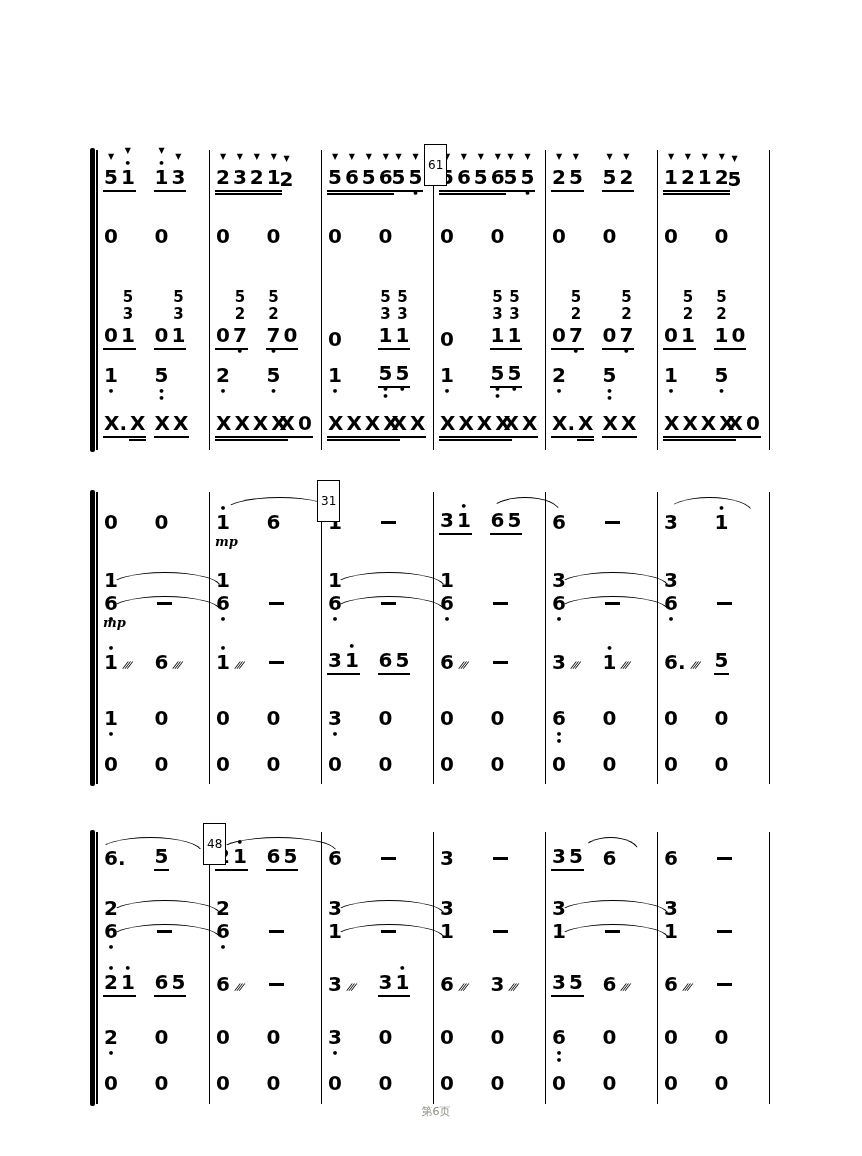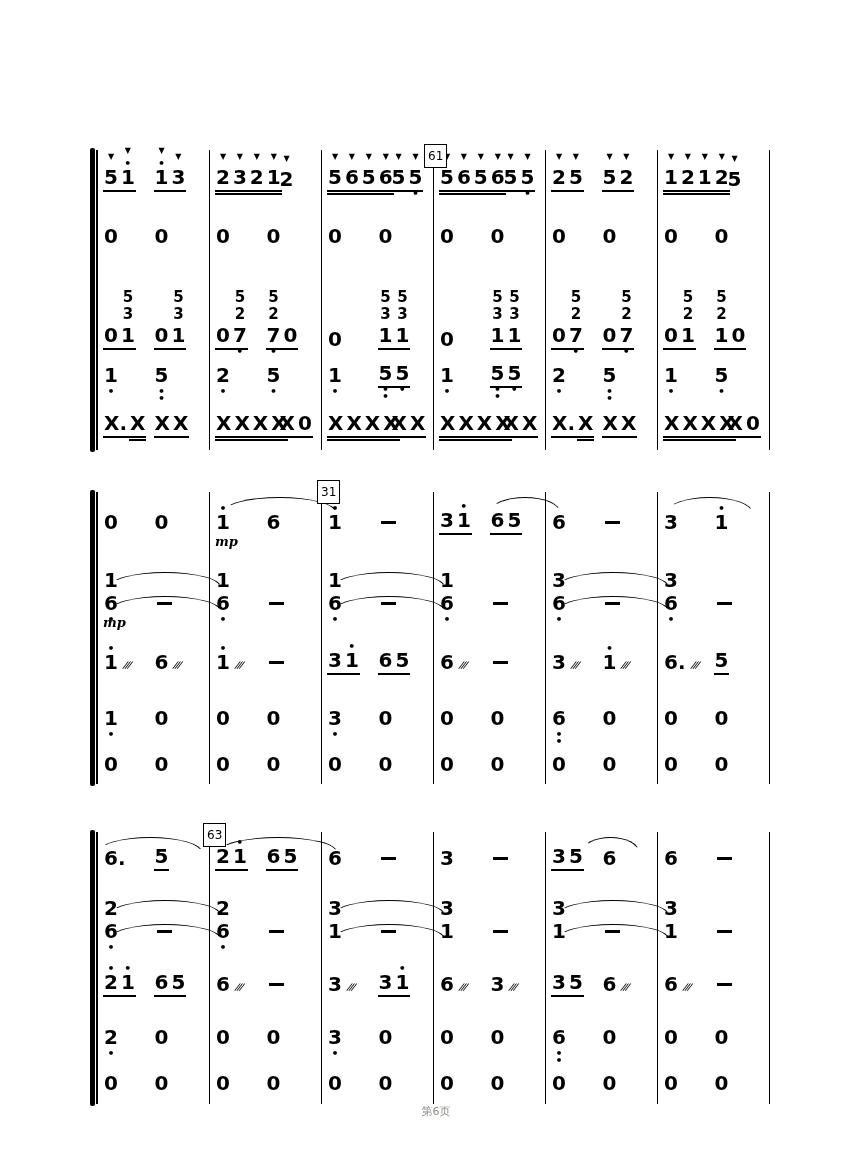--- a/index.html
+++ b/index.html
@@ -28,21 +28,21 @@
   .stack{display:inline-flex;flex-direction:column;align-items:center;gap:2px;line-height:1;}
   .dash{display:inline-block;width:15px;height:3px;background:#000;margin:0 2px;}
   .row1 .dash{margin-top:22px;}
   .trem{font-style:italic;font-weight:bold;font-size:9px;letter-spacing:-1px;margin-left:3px;
         align-self:flex-end;position:relative;top:-3px;transform:skewX(-14deg);}
   .slur{position:absolute;height:13px;border:1.5px solid transparent;border-top-color:#000;
         border-radius:50% 50% 0 0/100% 100% 0 0;top:5px;z-index:2;pointer-events:none;}
   .tie{position:absolute;height:13px;border:1.5px solid transparent;border-top-color:#000;
        border-radius:50% 50% 0 0/100% 100% 0 0;width:110px;left:6px;z-index:2;pointer-events:none;}
   .tie-a{top:2px;}.tie-b{top:26px;}
-  .mnum{position:absolute;border:1.2px solid #000;font-size:12px;line-height:14px;padding:4px 3px;
+  .mnum{position:absolute;border:1.2px solid #000;font-size:12px;line-height:14px;padding:13px 3px;
         background:#fff;z-index:3;font-weight:normal;}
   .dyn{position:absolute;top:calc(100% + 1px);left:0;font-family:"DejaVu Serif",serif;
        font-style:italic;font-weight:bold;font-size:13px;}
   .footer{position:absolute;left:396px;top:1104px;width:80px;text-align:center;
           font-size:11px;color:#8d8d85;}
 </style>
 </head>
 <body>
 
 <div class="page">
@@ -1115,21 +1115,21 @@
               <span class="grp">
                 <span class="note">0</span>
               </span>
             </div>
           </div>
         </div>
       </div>
     </div>
     <div class="system" style="top: 832px; left: 96px; width: 672px;">
       <div class="brace"></div>
-      <div class="mnum" style="left: 105px; top: -9px;">63</div>
+      <div class="mnum" style="left: 105px; top: -9px;">48</div>
       <div class="measure">
         <div class="part-cell row0" style="height: 52px;">
           <div class="slur" style="left: 0%; width: 92%;"></div>
           <div class="beats">
             <div class="beat">
               <span class="grp">
                 <span class="note">6.</span>
               </span>
             </div>
             <div class="beat">

